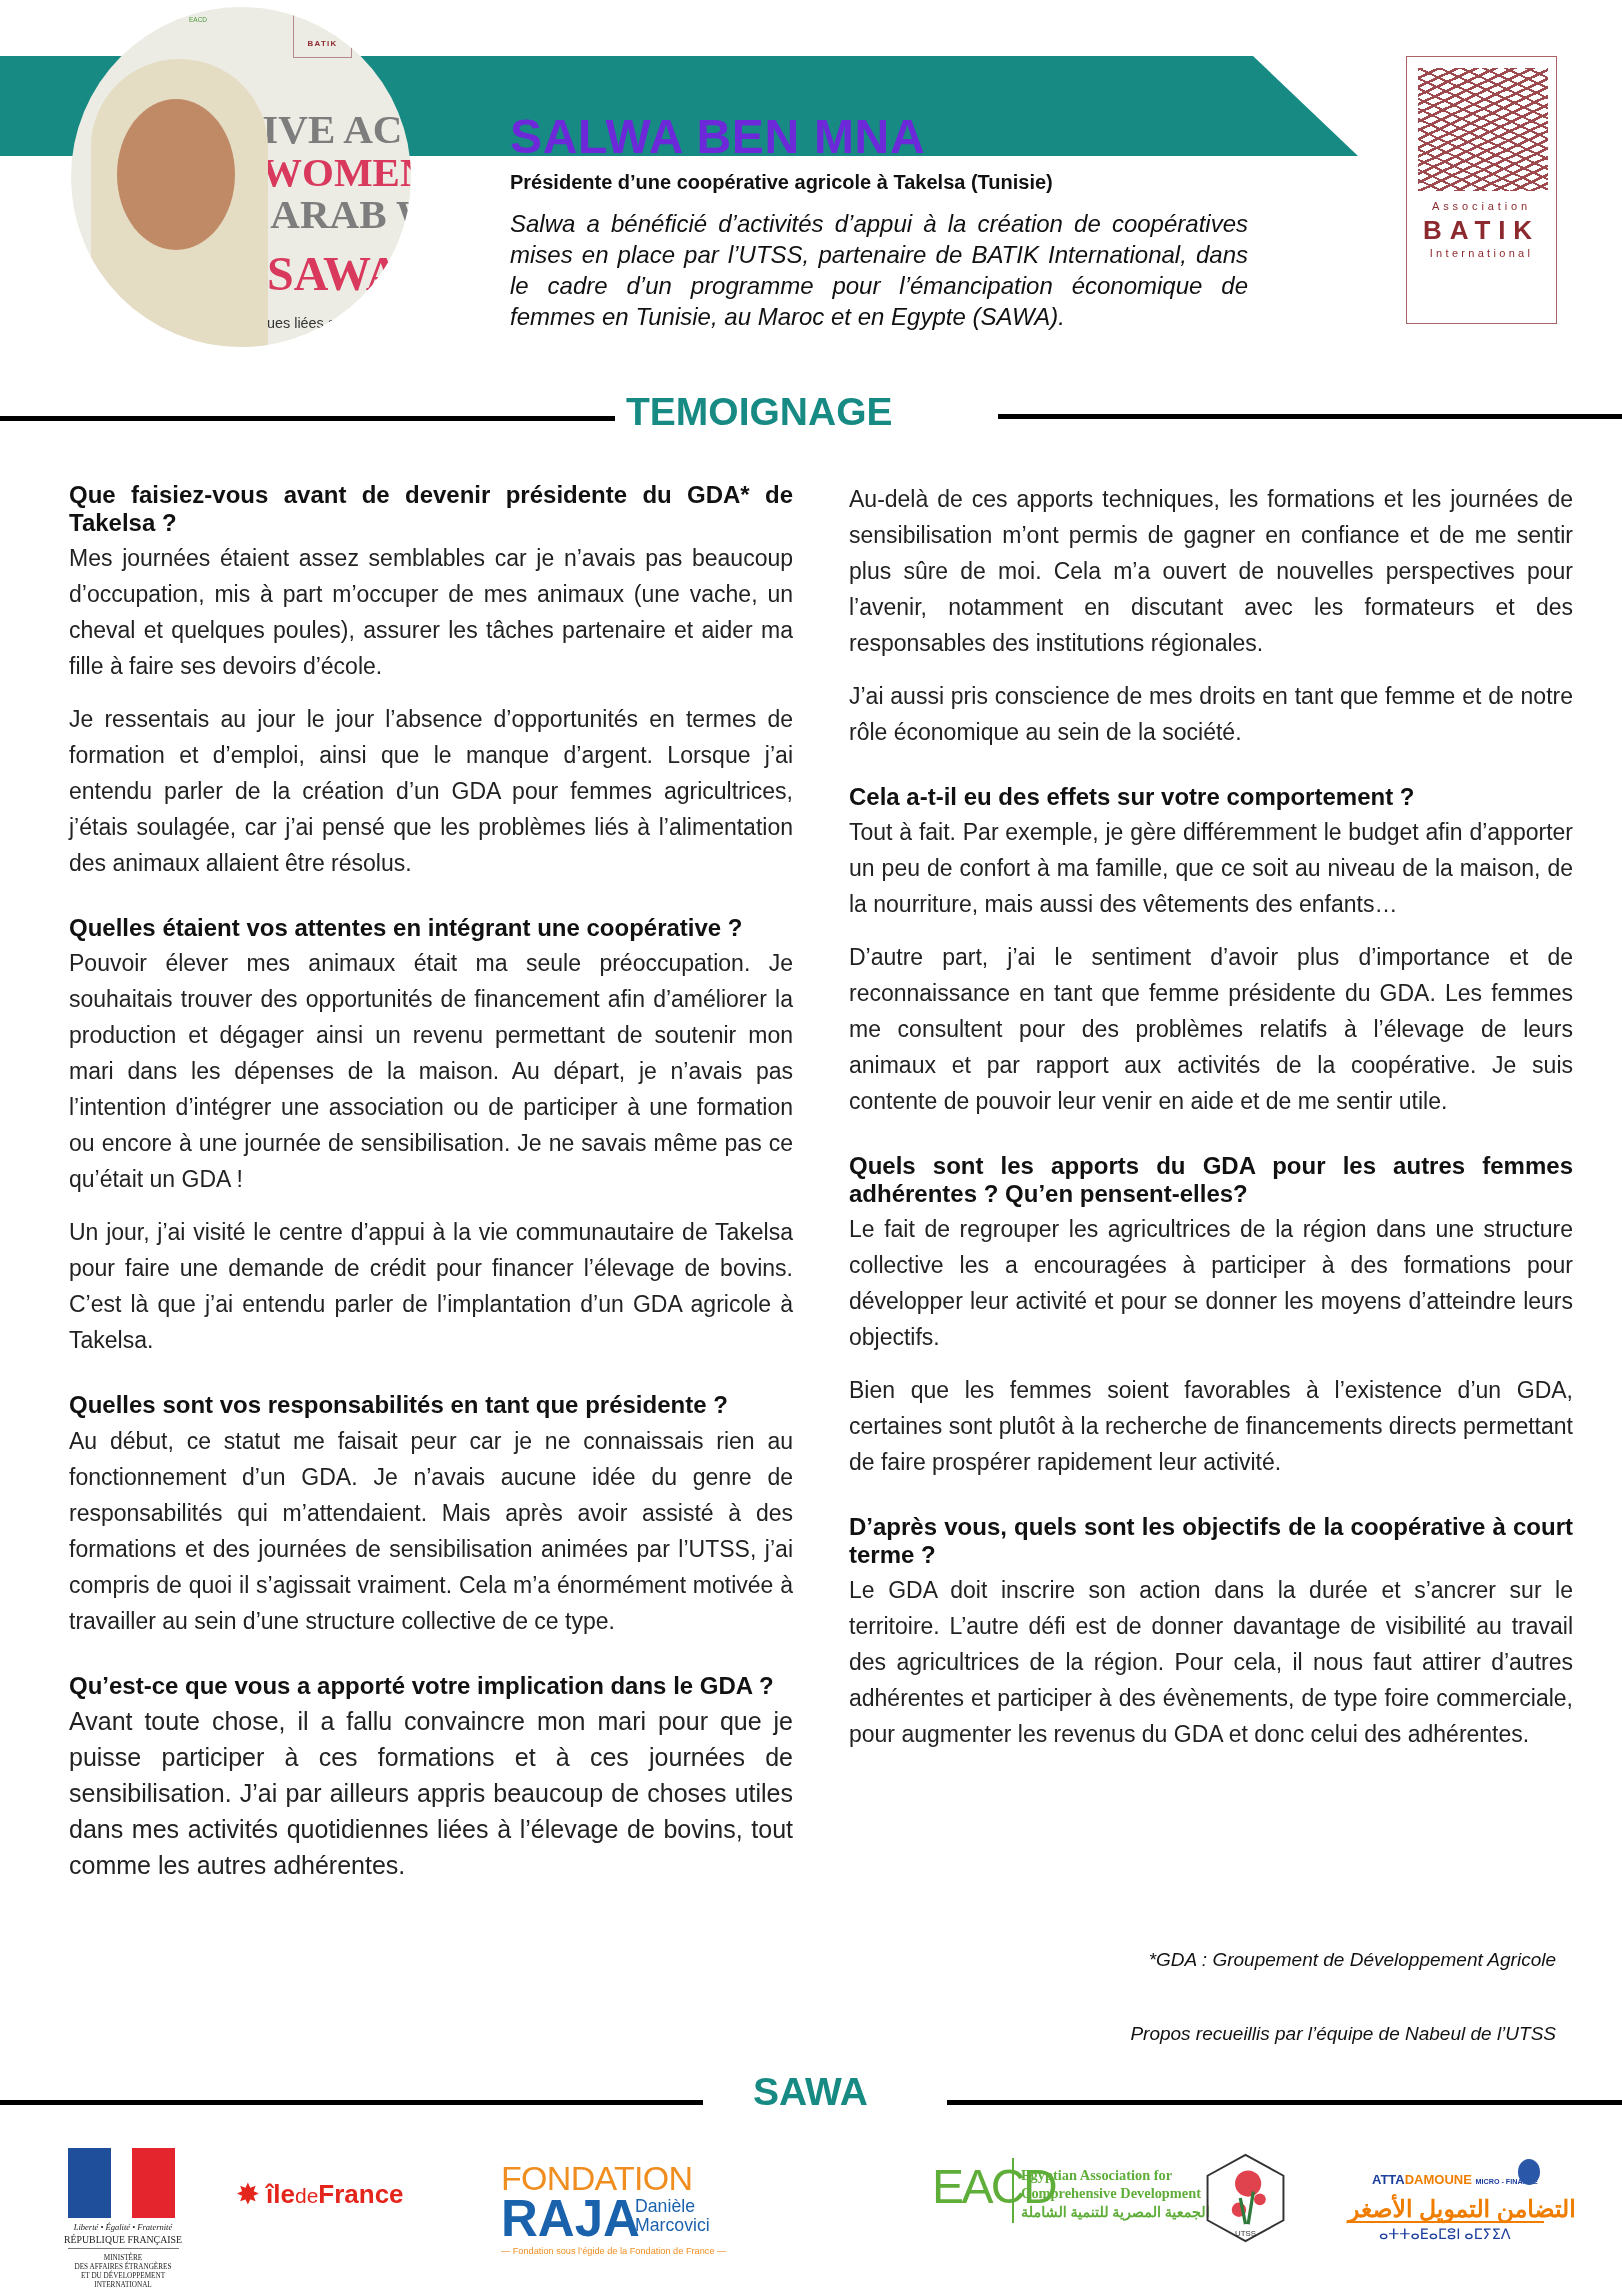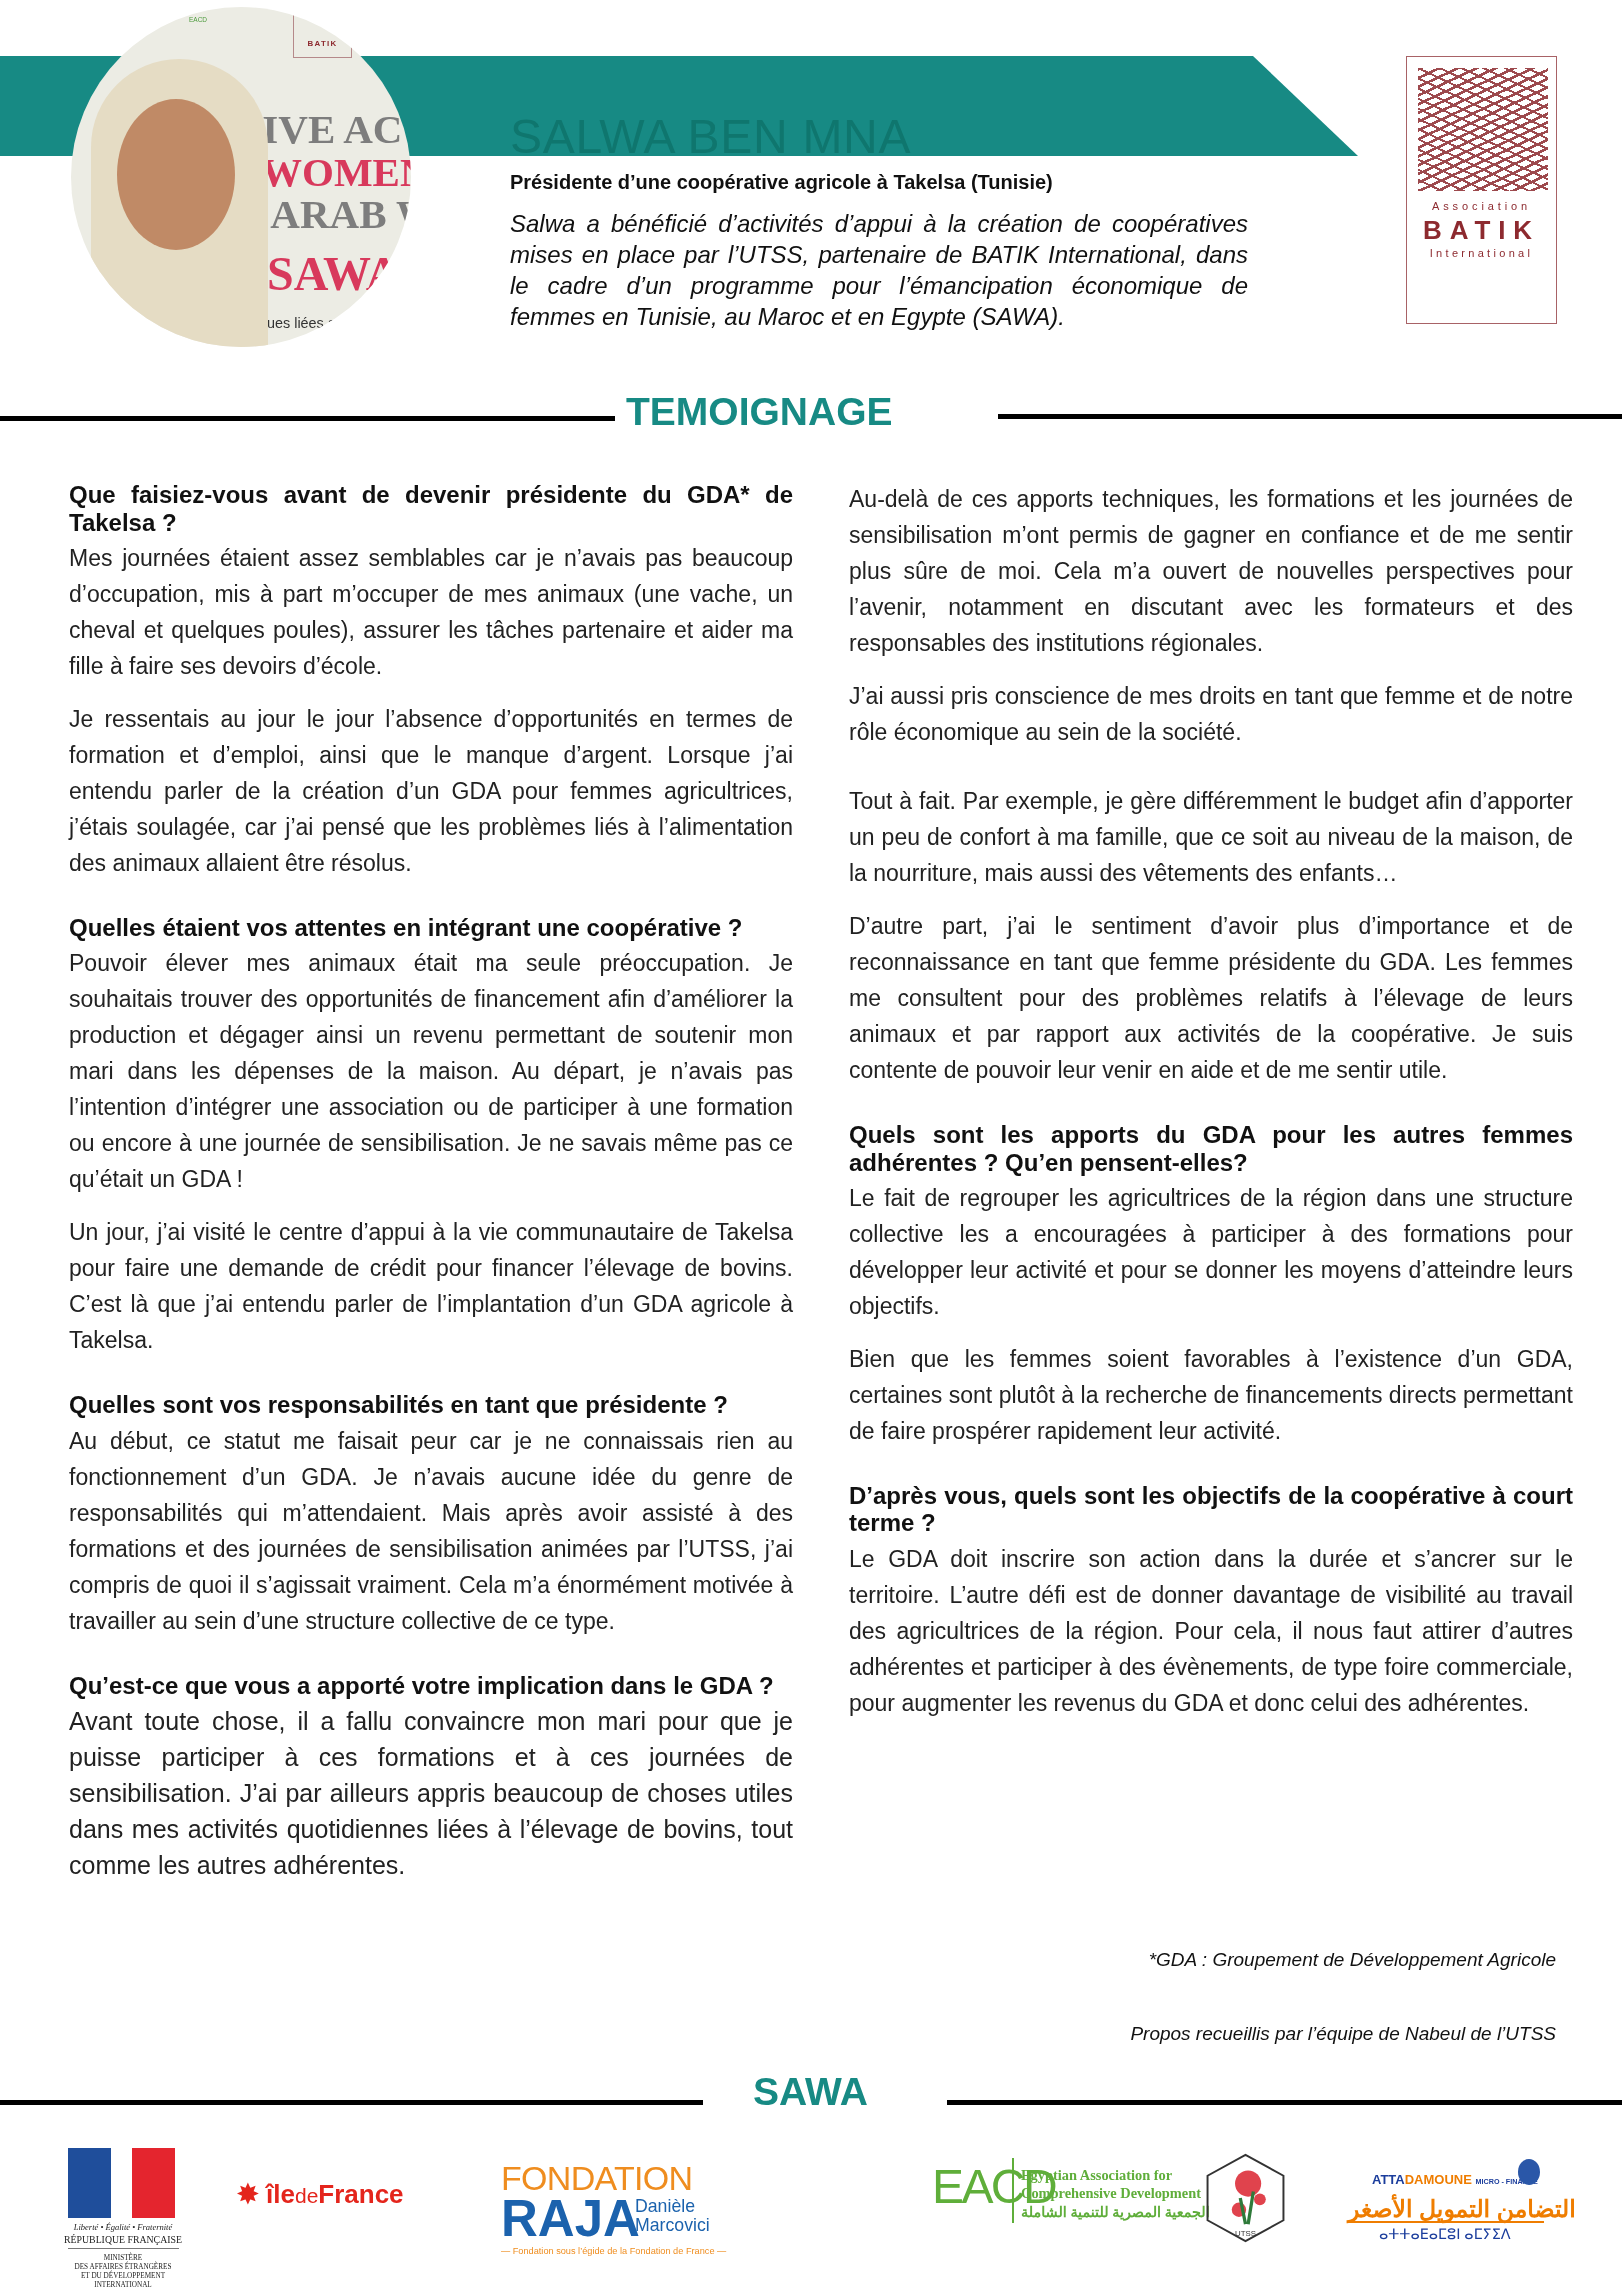--- a/index.html
+++ b/index.html
@@ -11,21 +11,21 @@
            overflow: hidden; background: #ecece4; }
   .photo .poster-text { position: absolute; left: 164px; font-family: "Liberation Serif", serif; font-weight: bold;
            color: #7d7d7d; white-space: nowrap; }
   .photo .poster-text .red { color: #d8395c; }
   .photo .face { position: absolute; left: 19.6px; top: 52px; width: 177px; height: 314px; border-radius: 88px 88px 26px 26px;
            background: #e5dcc4; }
   .photo .skin { position: absolute; left: 46px; top: 92px; width: 118px; height: 151px; border-radius: 50%;
            background: #c08a66; }
   .photo .mini-logos { position: absolute; top: 9.2px; left: 118px; font-size: 6.5px; color: #4c9a3c; }
   .photo .mini-batik { position: absolute; top: 5.2px; left: 222px; width: 59px; height: 46px; border: 0.7px solid #b5898a; color:#8d2a2f; font-size: 7.9px; text-align:center; padding-top: 26px; box-sizing: border-box; font-weight: bold; letter-spacing: 1.3px;}
-  .name { position: absolute; left: 510px; top: 65px; font-size: 48px; font-weight: normal; color: #0f766e;
+  .name { position: absolute; left: 510px; top: 65px; font-size: 48px; font-weight: bold; color: #6d28d9;
           letter-spacing: 0.7px; margin-top: 44px; }
   .subtitle { position: absolute; left: 510px; top: 171px; font-size: 20px; font-weight: bold; }
   .intro { position: absolute; left: 510px; top: 208px; width: 738px; font-size: 24px; font-style: italic;
            line-height: 31px; text-align: justify; }
   .batik-logo { position: absolute; left: 1406px; top: 56px; width: 151px; height: 268px; border: 1.3px solid #a86266;
                 box-sizing: border-box; }
   .batik-pattern { position: absolute; left: 10.5px; top: 10.5px; width: 130px; height: 123px;
                    background:
                      repeating-linear-gradient(155deg, #8d2a2f 0 2.6px, transparent 2.6px 7.9px),
                      repeating-linear-gradient(25deg, #8d2a2f 0 2px, transparent 2px 9.2px); opacity: 0.85; }
@@ -116,20 +116,21 @@
     <div class="p" style="font-size:25px;">Avant toute chose, il a fallu convaincre mon mari pour que je puisse participer à ces formations et à ces journées de sensibilisation. J’ai par ailleurs appris beaucoup de choses utiles dans mes activités quotidiennes liées à l’élevage de bovins, tout comme les autres adhérentes.</div>
   </div>
 </div>
 
 <div class="col col-right">
   <div class="block">
     <div class="p">Au-delà de ces apports techniques, les formations et les journées de sensibilisation m’ont permis de gagner en confiance et de me sentir plus sûre de moi. Cela m’a ouvert de nouvelles perspectives pour l’avenir, notamment en discutant avec les formateurs et des responsables des institutions régionales.</div>
     <div class="p">J’ai aussi pris conscience de mes droits en tant que femme et de notre rôle économique au sein de la société.</div>
   </div>
   <div class="block">
+    <div class="q">Cela a-t-il eu des effets sur votre comportement ?</div>
     <div class="p">Tout à fait. Par exemple, je gère différemment le budget afin d’apporter un peu de confort à ma famille, que ce soit au niveau de la maison, de la nourriture, mais aussi des vêtements des enfants…</div>
     <div class="p">D’autre part, j’ai le sentiment d’avoir plus d’importance et de reconnaissance en tant que femme présidente du GDA. Les femmes me consultent pour des problèmes relatifs à l’élevage de leurs animaux et par rapport aux activités de la coopérative. Je suis contente de pouvoir leur venir en aide et de me sentir utile.</div>
   </div>
   <div class="block">
     <div class="q">Quels sont les apports du GDA pour les autres femmes adhérentes ? Qu’en pensent-elles?</div>
     <div class="p">Le fait de regrouper les agricultrices de la région dans une structure collective les a encouragées à participer à des formations pour développer leur activité et pour se donner les moyens d’atteindre leurs objectifs.</div>
     <div class="p">Bien que les femmes soient favorables à l’existence d’un GDA, certaines sont plutôt à la recherche de financements directs permettant de faire prospérer rapidement leur activité.</div>
   </div>
   <div class="block">
     <div class="q">D’après vous, quels sont les objectifs de la coopérative à court terme ?</div>

